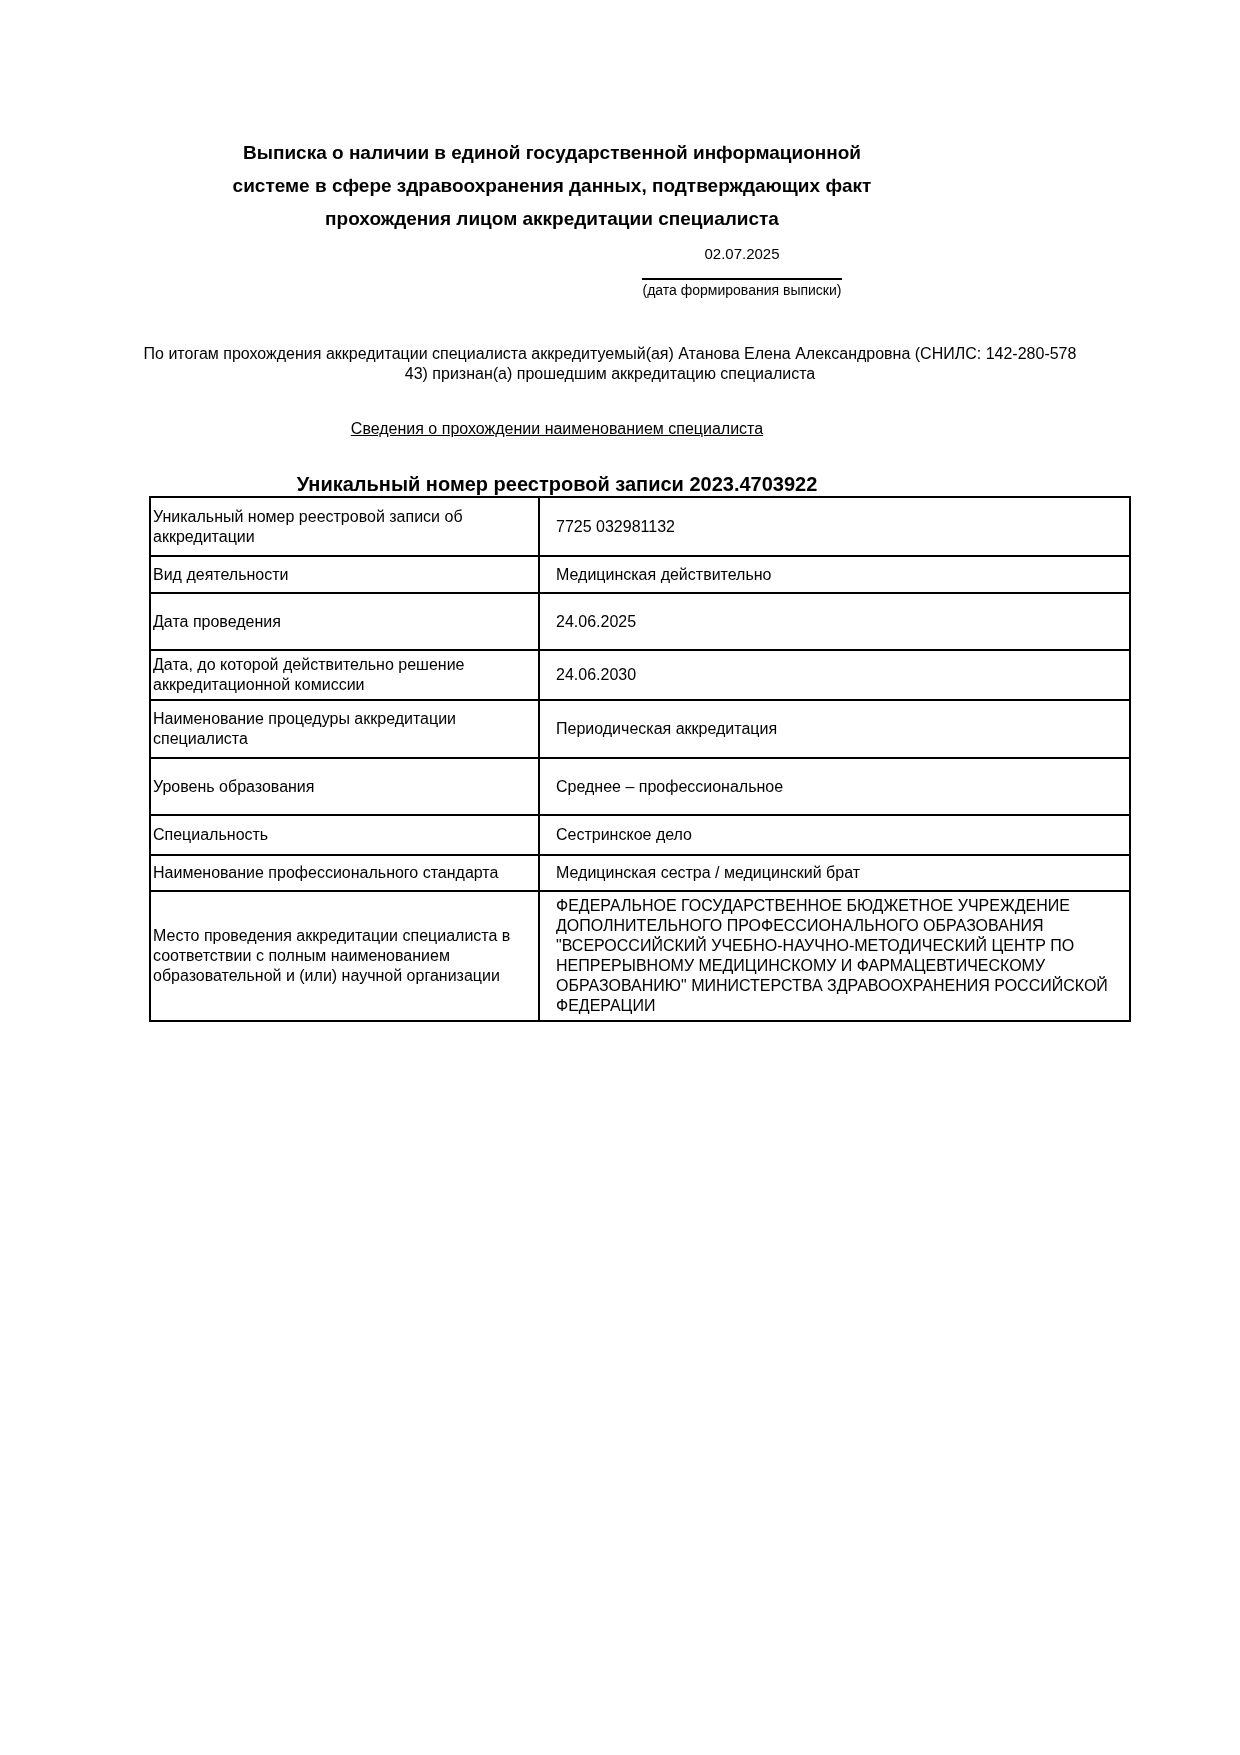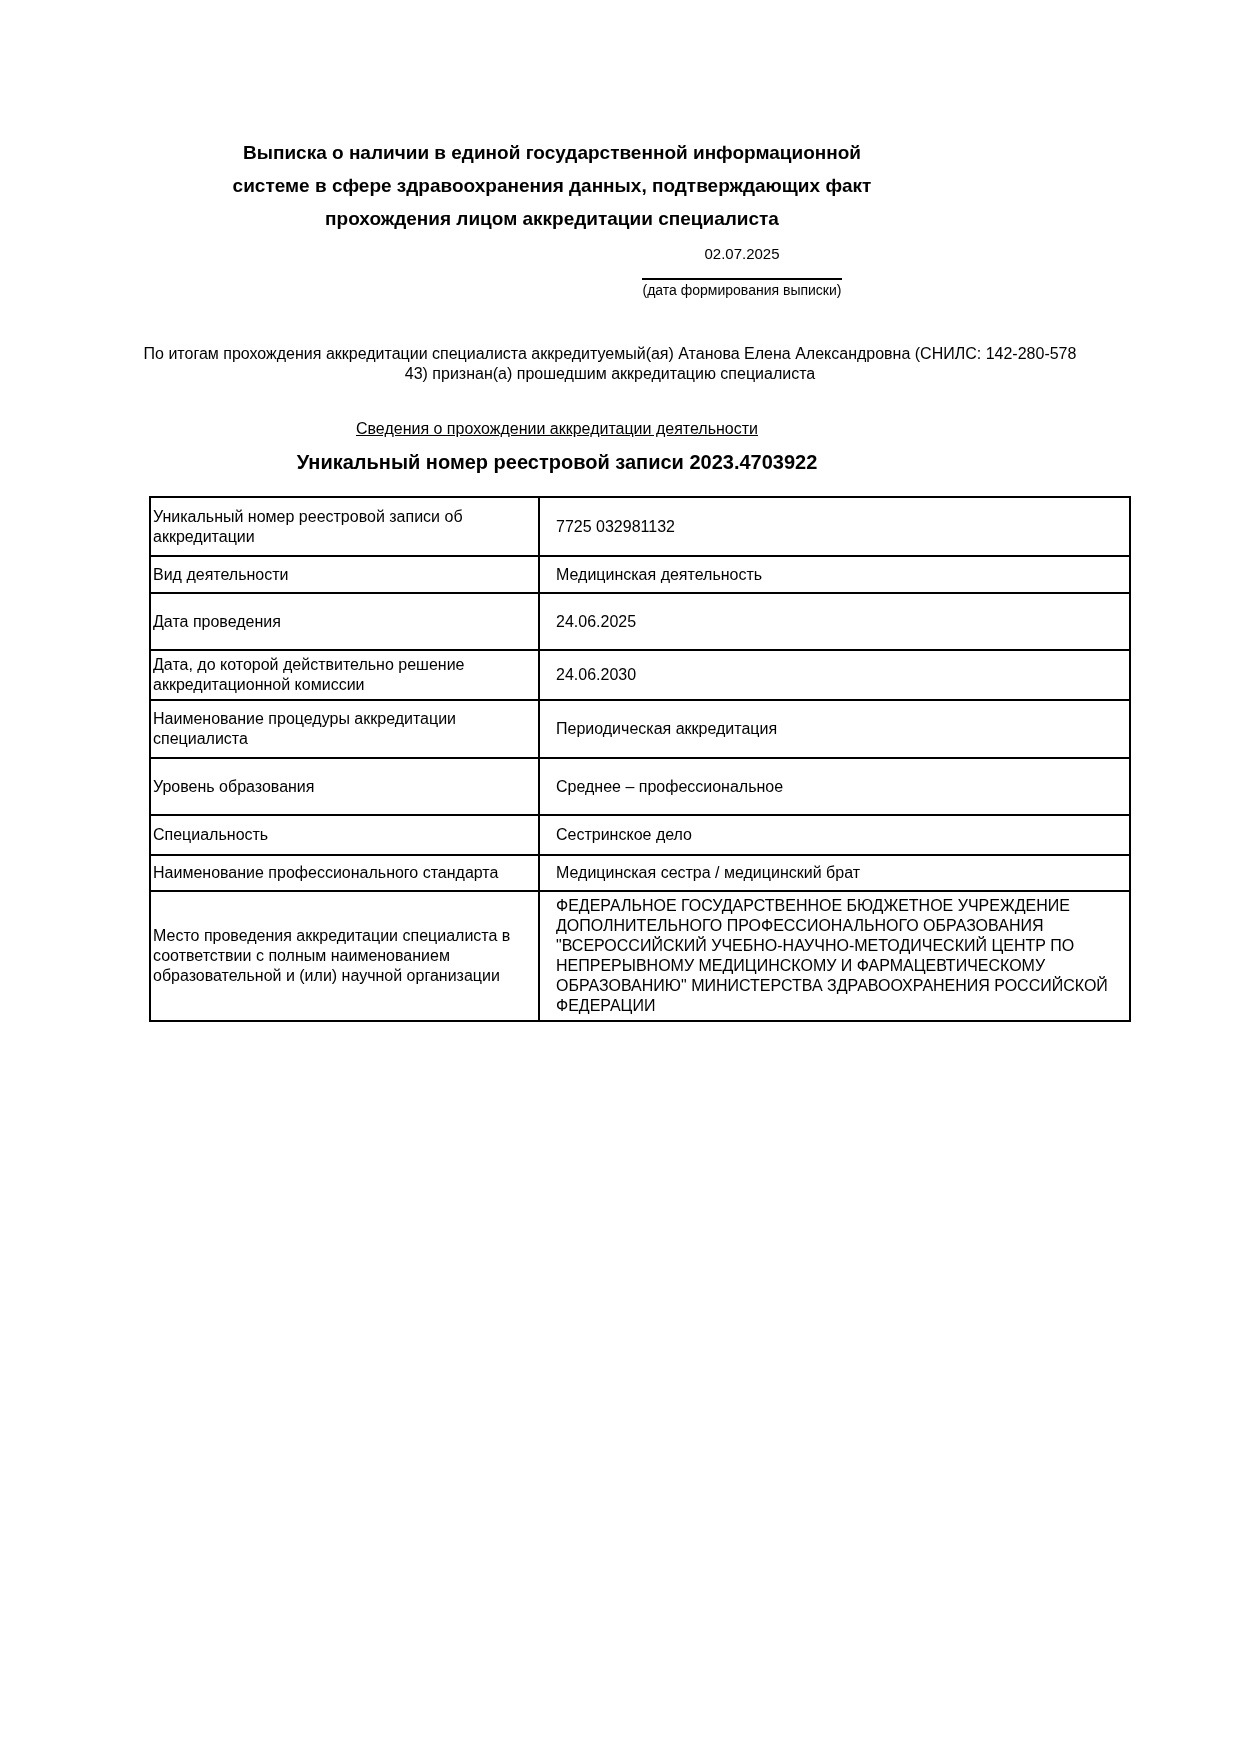--- a/index.html
+++ b/index.html
@@ -60,21 +60,21 @@
     left: 152px;
     width: 810px;
     text-align: center;
     font-size: 16px;
   }
   .section-heading .underlined {
     text-decoration: underline;
   }
   .registry-heading {
     position: absolute;
-    top: 451px;
+    top: 473px;
     left: 152px;
     width: 810px;
     text-align: center;
     font-size: 20px;
     font-weight: bold;
   }
   table.acc-table {
     position: absolute;
     top: 496px;
     left: 149px;
@@ -123,34 +123,34 @@
     <div class="date-value">02.07.2025</div>
     <div class="date-caption">(дата формирования выписки)</div>
   </div>
 
   <div class="intro">
     <div>По итогам прохождения аккредитации специалиста аккредитуемый(ая) Атанова Елена Александровна (СНИЛС: 142-280-578</div>
     <div>43) признан(а) прошедшим аккредитацию специалиста</div>
   </div>
 
   <div class="section-heading">
-    <span class="underlined">Сведения о прохождении аккредитации деятельности</span>
+    <span class="underlined">Сведения о прохождении наименованием специалиста</span>
   </div>
 
   <div class="registry-heading">Уникальный номер реестровой записи 2023.4703922</div>
 
   <table class="acc-table">
     <tbody>
       <tr>
         <td class="label">Уникальный номер реестровой записи об аккредитации</td>
         <td class="value">7725 032981132</td>
       </tr>
       <tr>
         <td class="label">Вид деятельности</td>
-        <td class="value">Медицинская деятельность</td>
+        <td class="value">Медицинская действительно</td>
       </tr>
       <tr>
         <td class="label">Дата проведения</td>
         <td class="value">24.06.2025</td>
       </tr>
       <tr>
         <td class="label">Дата, до которой действительно решение аккредитационной комиссии</td>
         <td class="value">24.06.2030</td>
       </tr>
       <tr>

